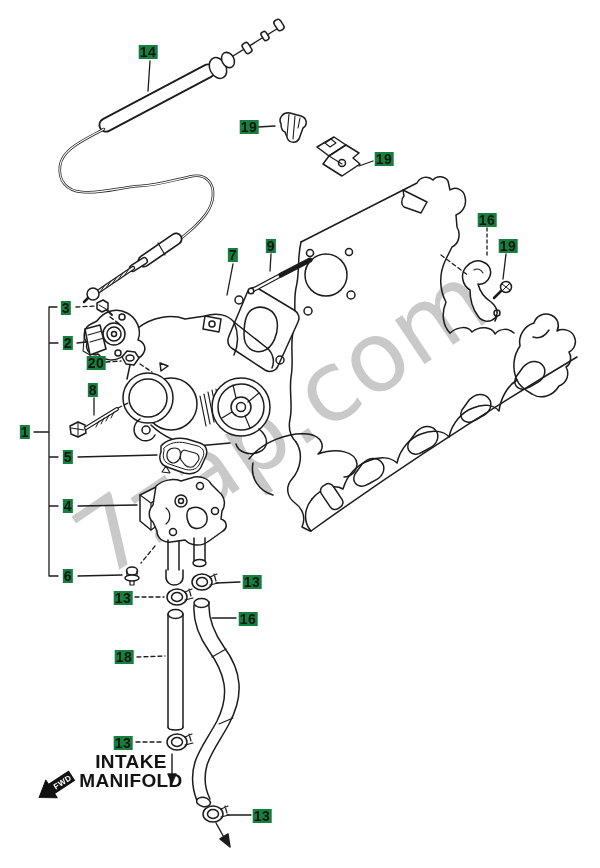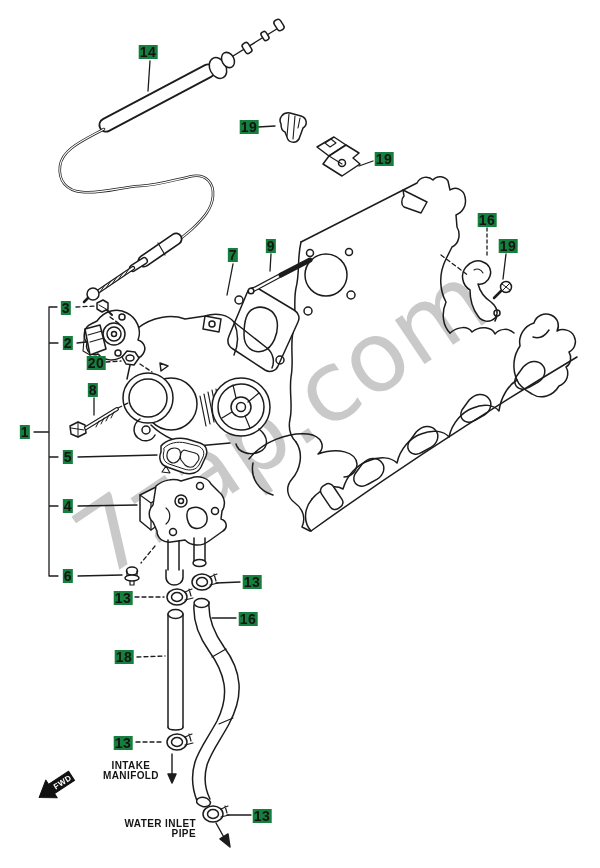--- a/index.html
+++ b/index.html
@@ -7,21 +7,21 @@
     position:relative;width:600px;height:868px;background:#fff;overflow:hidden;
     font-family:"Liberation Sans",sans-serif;
   }
   .canvas svg{position:absolute;left:0;top:0;}
   .callout{
     position:absolute;transform:translate(-50%,-50%);
     font-weight:bold;font-size:14px;color:#141414;letter-spacing:.5px;
     cursor:pointer;line-height:1;user-select:none;background:#15803d;padding:0 1px;
   }
   .anno{
-    position:absolute;font-weight:bold;font-size:10px;color:#141414;
+    position:absolute;font-weight:bold;font-size:19px;color:#141414;
     line-height:1.02;letter-spacing:.4px;white-space:nowrap;background:transparent;
   }
   .anno .ln{display:block;}
   #intake-label{left:131px;top:771px;transform:translate(-50%,-50%);text-align:center;}
   #water-label{right:404px;top:819px;text-align:right;}
 </style>
 </head>
 <body>
 
 <div class="canvas">
@@ -307,18 +307,14 @@
 <div class="callout" style="left:123px;top:598px">13</div>
 <div class="callout" style="left:248px;top:619px">16</div>
 <div class="callout" style="left:124px;top:657px">18</div>
 <div class="callout" style="left:123px;top:743px">13</div>
 <div class="callout" style="left:262px;top:816px">13</div>
 
 <div class="anno" id="intake-label">
   <span class="ln">INTAKE</span>
   <span class="ln">MANIFOLD</span>
 </div>
-<div class="anno" id="water-label">
-  <span class="ln">WATER INLET</span>
-  <span class="ln">PIPE</span>
+
 </div>
 
-</div>
-
 </body></html>

